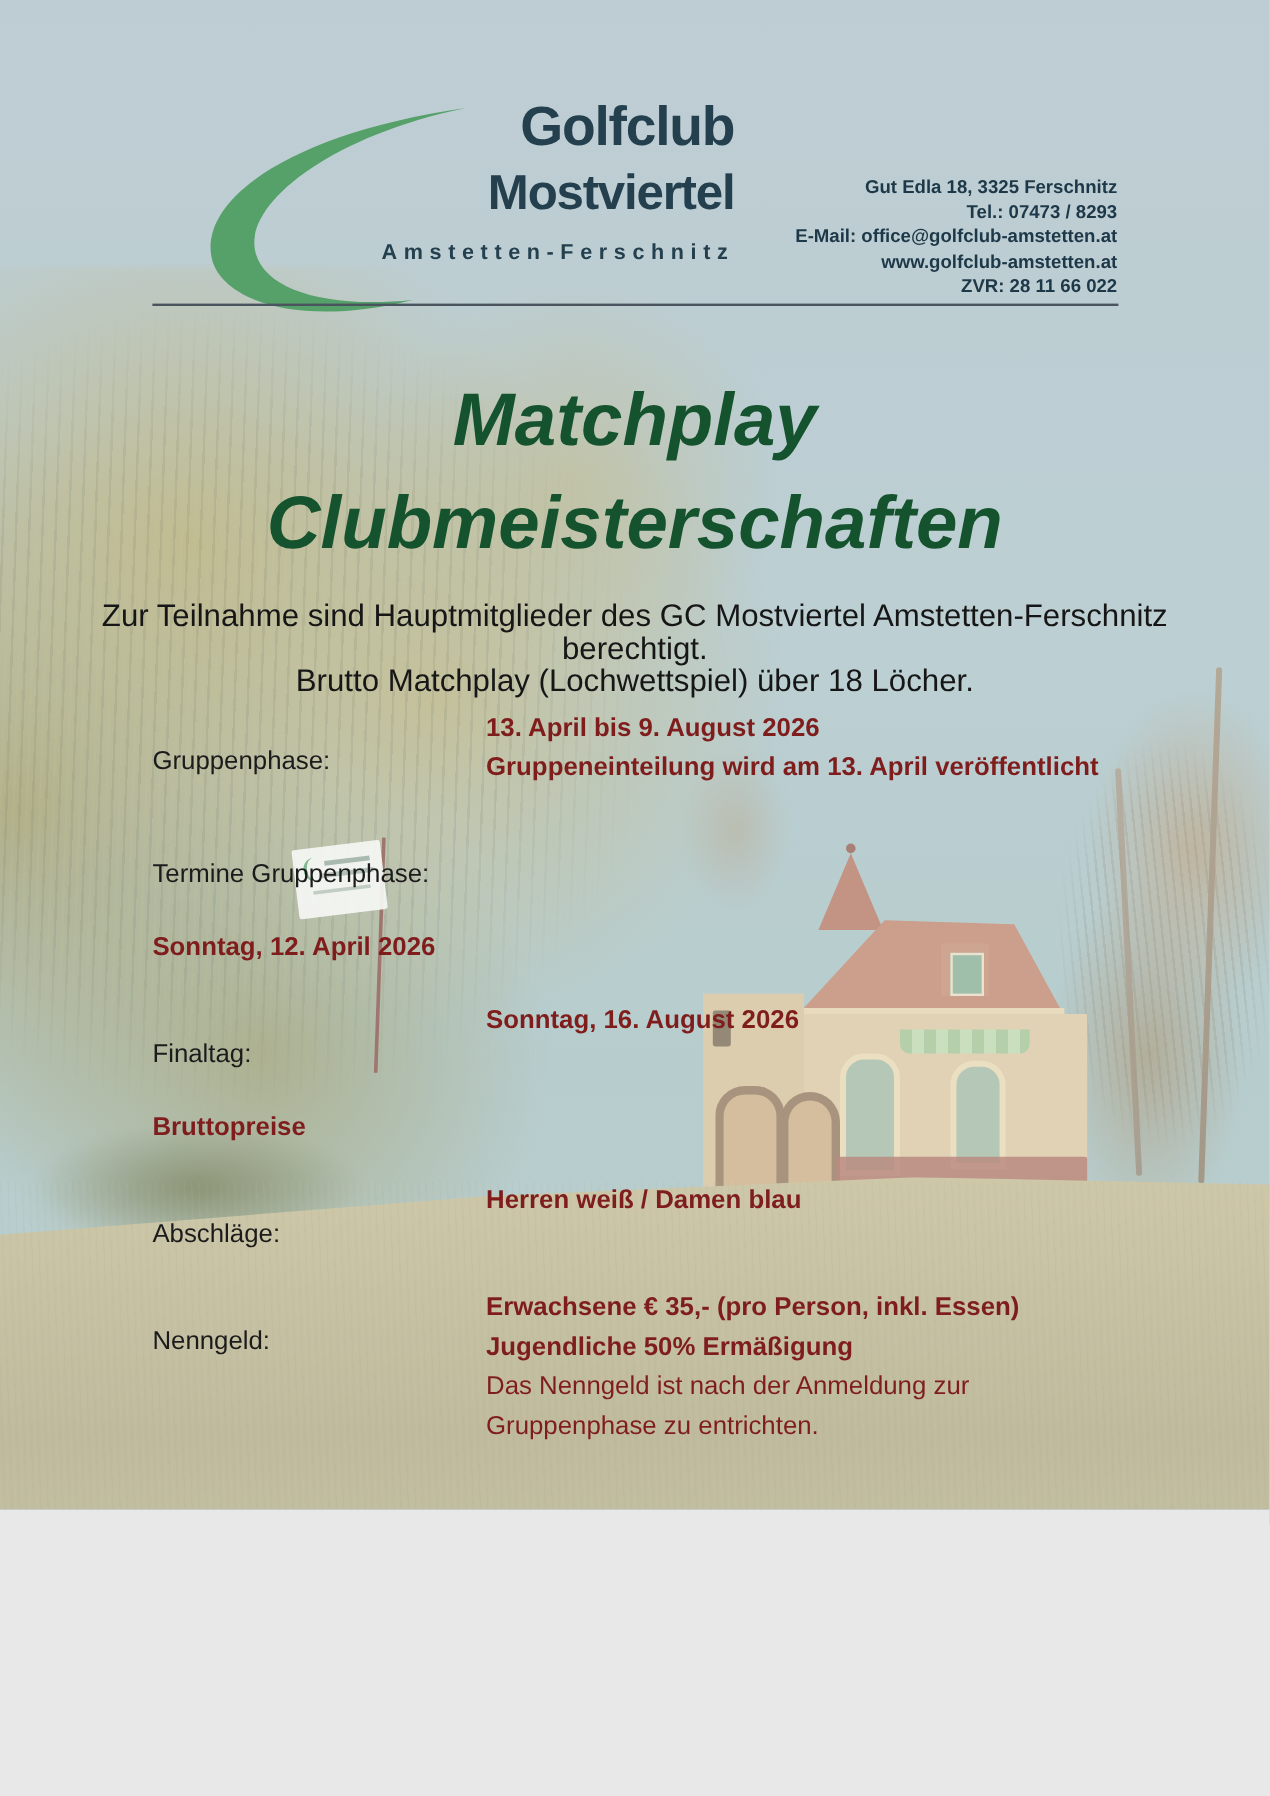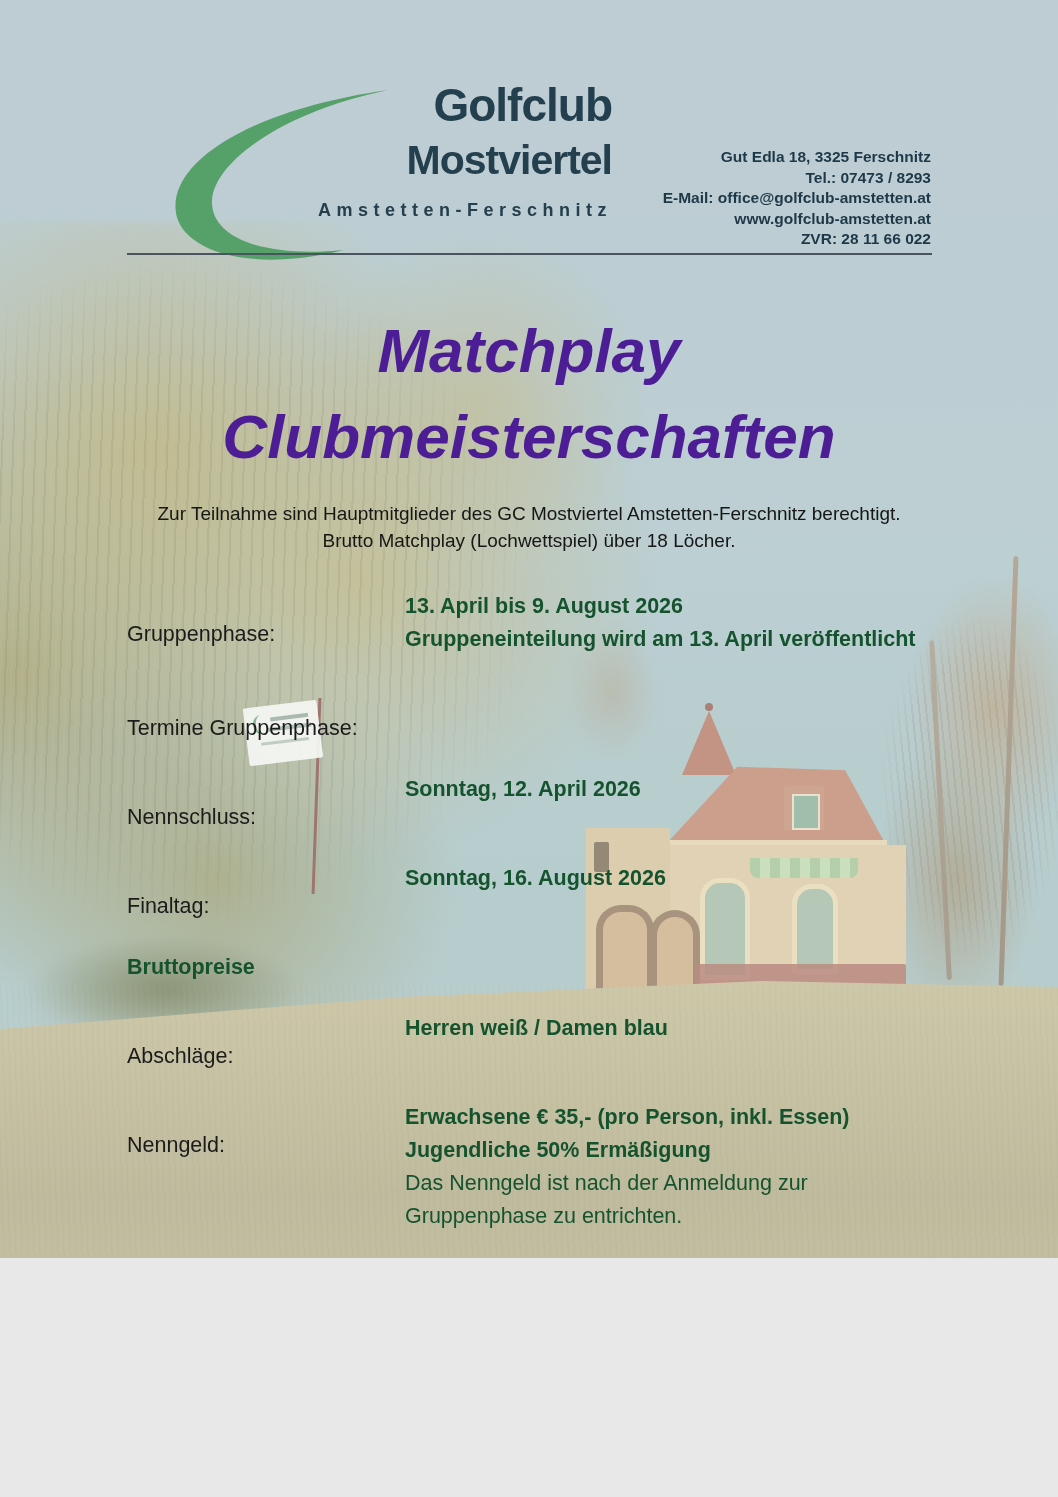--- a/index.html
+++ b/index.html
@@ -96,27 +96,27 @@
   .content{position:absolute;inset:0;color:var(--text_black,#141414);}
   .logo-swoosh{position:absolute;left:148px;top:78px;width:260px;height:200px;}
   .logo-text{position:absolute;left:250px;top:80px;width:362px;text-align:right;color:var(--logo_navy,#24404e);}
   .logo-line1{font-size:46px;font-weight:700;line-height:50px;letter-spacing:-1px;}
   .logo-line2{font-size:41px;font-weight:700;line-height:60px;letter-spacing:-1px;}
   .logo-line3{font-size:18px;font-weight:600;letter-spacing:5.5px;margin-top:10px;}
   .contact{position:absolute;right:127px;top:147px;text-align:right;color:var(--contact_navy,#1d3848);
     font-size:15.5px;font-weight:700;line-height:20.5px;}
   .divider{position:absolute;left:127px;right:126px;top:253px;height:2px;background:var(--divider_gray,#49545e);}
   .title{position:absolute;left:0;right:0;top:308px;text-align:center;
-    font-size:62px;font-weight:700;font-style:italic;line-height:86px;color:#4c1d95;letter-spacing:0;}
-  .intro{position:absolute;left:60px;right:60px;top:500px;text-align:center;font-size:19px;line-height:27px;color:#161616;}
+    font-size:62px;font-weight:700;font-style:italic;line-height:86px;color:#14532d;letter-spacing:0;}
+  .intro{position:absolute;left:60px;right:60px;top:500px;text-align:center;font-size:26px;line-height:27px;color:#161616;}
   .intro .b{font-weight:700;}
   .details{position:absolute;left:127px;top:590px;width:815px;}
   .drow{display:flex;margin-bottom:28px;}
   .dlabel{flex:0 0 278px;font-size:21.5px;line-height:33px;color:#1b1b1b;margin-top:28px;}
-  .dvalue{flex:1;font-size:21.5px;line-height:33px;color:#14532d;}
+  .dvalue{flex:1;font-size:21.5px;line-height:33px;color:#7f1d1d;}
   .vline{font-weight:400;}
   .vline.bold{font-weight:700;}
 </style>
 </head>
 <body>
 
 <div class="page">
 
   <div class="photo">
     <div class="sky"></div>
@@ -198,21 +198,20 @@
           <div class="dlabel">Gruppenphase:</div>
           <div class="dvalue">
             <div class="vline bold">13. April bis 9. August 2026</div>
             <div class="vline bold">Gruppeneinteilung wird am 13. April veröffentlicht</div>
           </div>
         </div>
         <div class="drow">
           <div class="dlabel">Termine Gruppenphase:</div>
         </div>
         <div class="drow">
-          <div class="dlabel">Nennschluss:</div>
           <div class="dvalue">
             <div class="vline bold">Sonntag, 12. April 2026</div>
           </div>
         </div>
         <div class="drow">
           <div class="dlabel">Finaltag:</div>
           <div class="dvalue">
             <div class="vline bold">Sonntag, 16. August 2026</div>
           </div>
         </div>

